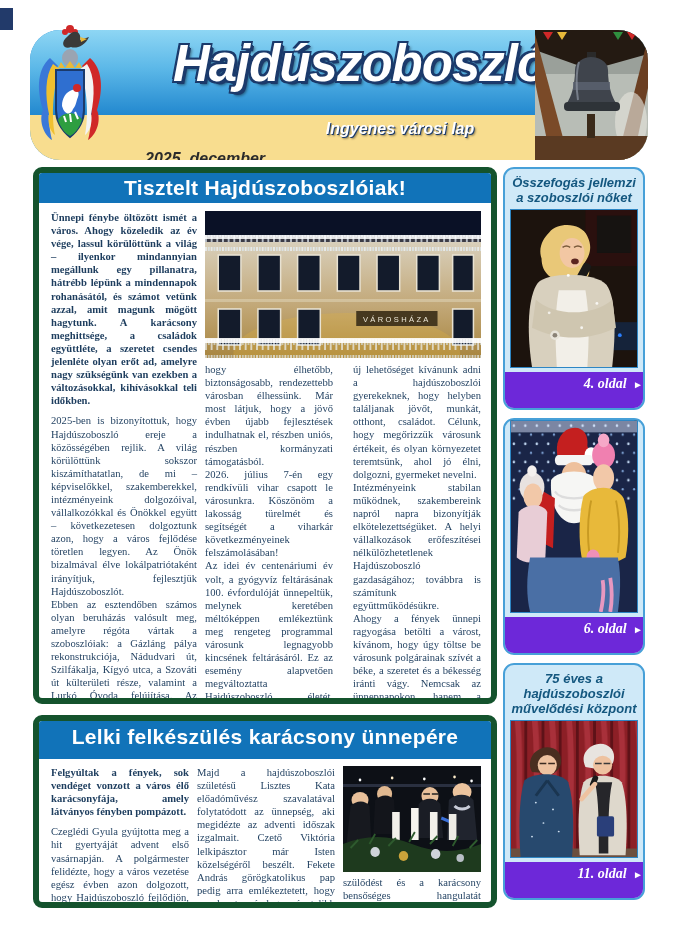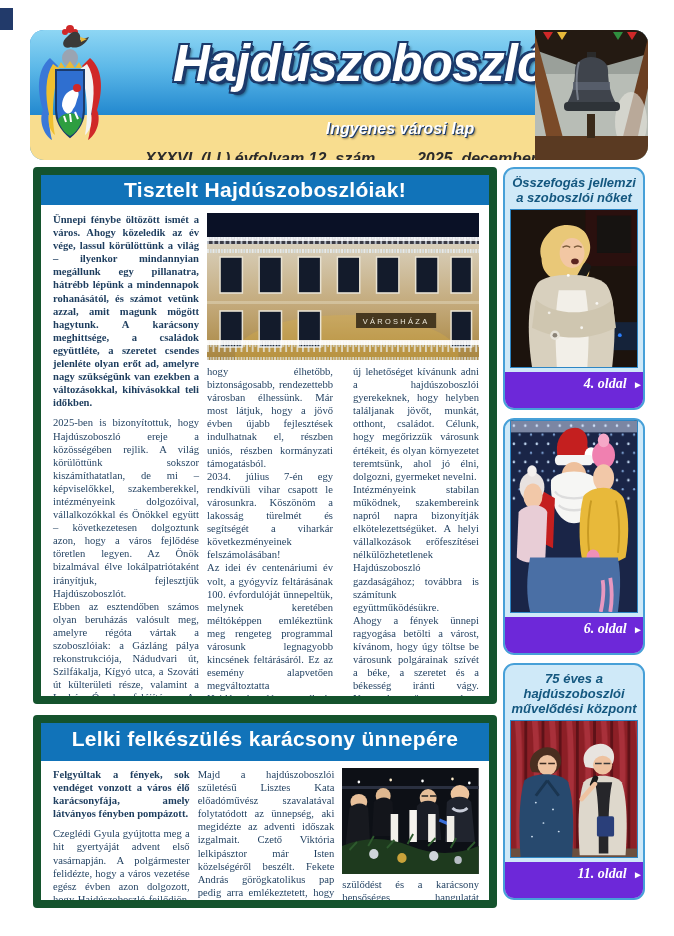--- a/index.html
+++ b/index.html
@@ -1,40 +1,40 @@
 <!DOCTYPE html>
 <html><head>
 <meta charset="utf-8">
 <style>
   html,body{margin:0;padding:0}
   body{width:674px;height:936px;position:relative;background:#fff;overflow:hidden;
        font-family:"Liberation Sans",sans-serif}
   
   .corner-mark{position:absolute;left:0;top:8px;width:13px;height:22px;background:#223a6a}
   
-  .masthead{position:absolute;left:30px;top:30px;width:618px;height:130px;border-radius:14px;
+  .masthead{position:absolute;left:30px;top:30px;width:618px;height:130px;border-radius:30px;
             overflow:hidden;background:#2288cf}
   .mast-blue{position:absolute;left:0;top:0;width:100%;height:85px;
              background:linear-gradient(#8ed6f4 0%,#5cb8e8 45%,#2288cf 100%)}
   .mast-yellow{position:absolute;left:0;top:85px;width:100%;height:45px;background:#f8dd8f}
   .mast-title{position:absolute;left:120px;top:6px;width:420px;text-align:center;
               font-style:italic;font-weight:900;font-size:51px;line-height:56px;color:#fff;
               letter-spacing:-1px;
               text-shadow:3px 3px 0 #1b3a6b,-2px -2px 0 #1b3a6b,2px -2px 0 #1b3a6b,
                           -2px 2px 0 #1b3a6b,2px 2px 0 #1b3a6b,4px 4px 3px rgba(0,0,0,.45)}
   .mast-sub{position:absolute;left:220px;top:90px;width:300px;text-align:center;
             font-style:italic;font-weight:700;font-size:16px;color:#fff;
             text-shadow:1px 1px 0 #1b3a6b,2px 2px 2px rgba(0,0,0,.4)}
   .mast-issue-row{position:absolute;left:115px;top:120px;width:392px;display:flex;
                   justify-content:space-between;font-style:italic;font-weight:700;
                   font-size:16px;color:#2b2b2b}
   .bell-wrap{position:absolute;right:0;top:0;width:113px;height:130px}
   .crest{position:absolute;left:36px;top:22px;width:68px;height:132px;z-index:6}
   
-  .abox{position:absolute;background:#fff;border:8px solid #14532d;border-radius:4px;
+  .abox{position:absolute;background:#fff;border:6px solid #14532d;border-radius:9px;
         box-sizing:border-box;overflow:hidden}
   .abar{background:#1173b9;color:#fff;text-align:center;font-weight:700;
         letter-spacing:.3px}
   .main-article{left:33px;top:167px;width:464px;height:537px}
   .main-article .abar{height:30px;font-size:21px;line-height:30px}
   .bottom-article{left:33px;top:715px;width:464px;height:193px}
   .bottom-article .abar{height:38px;font-size:21px;line-height:31px}
   
   .body-txt{font-family:"Liberation Serif",serif;font-size:10.6px;line-height:13.1px;
             color:#1d3d5e;text-align:justify}
@@ -69,21 +69,20 @@
 <body>
 
 <div class="corner-mark"></div>
 
 <div class="masthead">
   <div class="mast-blue"></div>
   <div class="mast-yellow"></div>
   <div class="mast-title">Hajdúszoboszló</div>
   <div class="mast-sub">Ingyenes városi lap</div>
   <div class="mast-issue-row">
-    <span>XXXVI. (LI.) évfolyam 12. szám</span>
     <span>2025. december</span>
   </div>
   <div class="bell-wrap">
     <svg class="pic" viewBox="0 0 113 130" preserveAspectRatio="none">
       <rect width="113" height="130" fill="#b8bdb6"></rect>
       <rect width="113" height="44" fill="#9aa09a"></rect>
       <path d="M0,0 h113 v24 l-57,16 L0,20 Z" fill="#241a12"></path>
       <path d="M8,2 l5,8 5,-8 Z" fill="#d02828"></path>
         <path d="M22,2 l5,8 5,-8 Z" fill="#e8b93a"></path>
       <path d="M78,2 l5,8 5,-8 Z" fill="#2f8f3f"></path>
@@ -167,21 +166,21 @@
           <text x="203" y="111" text-anchor="middle" fill="#eee8d8" font-family="Liberation Sans,sans-serif" font-size="8" letter-spacing="2.5">VÁROSHÁZA</text>
           <rect x="0" y="24" width="292" height="16" fill="url(#ic1)"></rect>
           <rect x="0" y="24" width="292" height="4" fill="#fff" opacity=".85"></rect>
           <rect x="0" y="128" width="292" height="19" fill="url(#ic1)" opacity=".95"></rect>
           <rect x="0" y="127" width="292" height="5" fill="#fff" opacity=".9"></rect>
         </svg>
       </div>
       <div class="two-cols">
         <div>
           <p>hogy élhetőbb, biztonságosabb, rendezettebb városban élhessünk. Már most látjuk, hogy a jövő évben újabb fejlesztések indulhatnak el, részben uniós, részben kormányzati támogatásból.</p>
-          <p>2034. július 7-én egy rendkívüli vihar csapott le városunkra. Köszönöm a lakosság türelmét és segítségét a viharkár következményeinek felszámolásában!</p>
+          <p>2026. július 7-én egy rendkívüli vihar csapott le városunkra. Köszönöm a lakosság türelmét és segítségét a viharkár következményeinek felszámolásában!</p>
           <p>Az idei év centenáriumi év volt, a gyógyvíz feltárásának 100. évfordulóját ünnepeltük, melynek keretében méltóképpen emlékeztünk meg rengeteg programmal városunk legnagyobb kincsének feltárásáról. Ez az esemény alapvetően megváltoztatta Hajdúszoboszló életét, lehetőséget nyitva a város újkori dinamikus fejlődésére és egyben meghatározza 21. századi lehetőségeinket is.</p>
 
         </div>
         <div>
           <p>új lehetőséget kívánunk adni a hajdúszoboszlói gyerekeknek, hogy helyben találjanak jövőt, munkát, otthont, családot. Célunk, hogy megőrizzük városunk értékeit, és olyan környezetet teremtsünk, ahol jó élni, dolgozni, gyermeket nevelni.</p>
           <p>Intézményeink stabilan működnek, szakembereink napról napra bizonyítják elkötelezettségüket. A helyi vállalkozások erőfeszítései nélkülözhetetlenek Hajdúszoboszló gazdaságához; továbbra is számítunk együttműködésükre.</p>
           <p>Ahogy a fények ünnepi ragyogása betölti a várost, kívánom, hogy úgy töltse be városunk polgárainak szívét a béke, a szeretet és a békesség iránti vágy. Nemcsak az ünnepnapokon, hanem a hétköznapokban is ez töltse be szívünket!</p>
 
         </div>
       </div>

